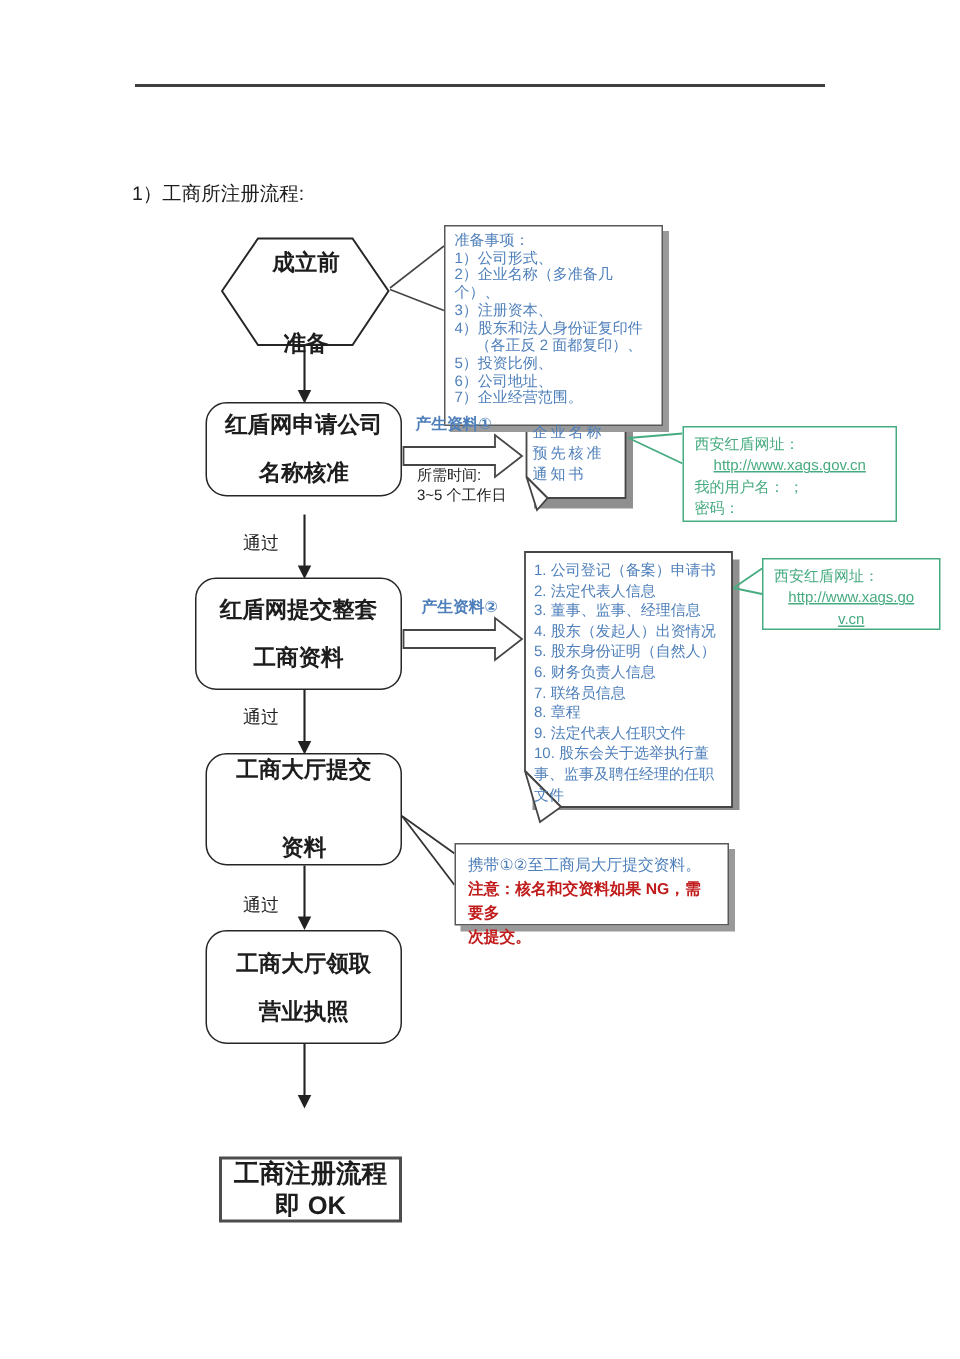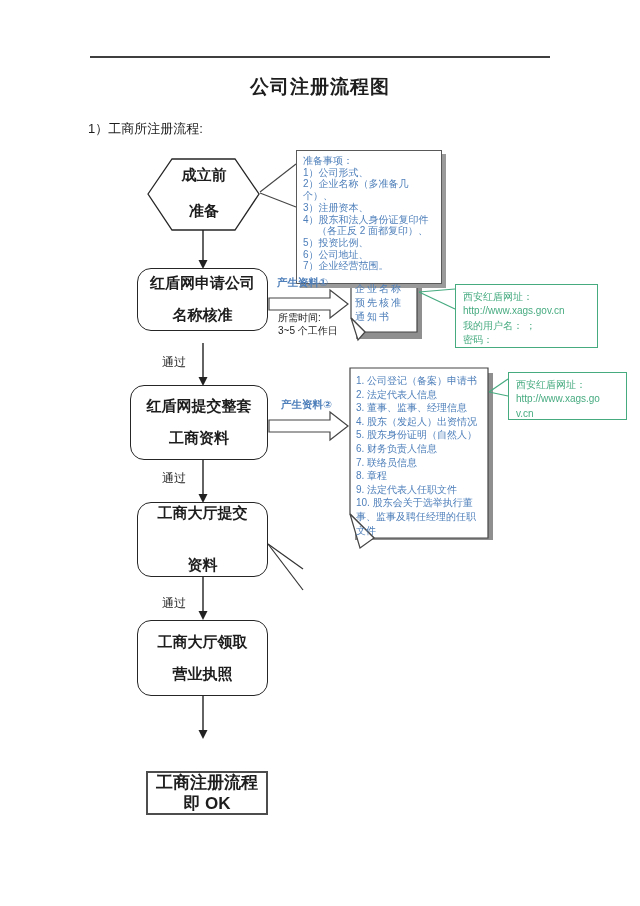--- a/index.html
+++ b/index.html
@@ -16,21 +16,21 @@
   .page{position:relative;width:640px;height:906px;background:#ffffff;overflow:hidden;}
   .abs{position:absolute;}
   svg.overlay{position:absolute;left:0;top:0;z-index:1;}
   .layer{position:absolute;left:0;top:0;width:640px;height:906px;z-index:2;}
 
   .top-rule{left:90px;top:56px;width:460px;border-top:2px solid #3f3f3f;}
   .doc-title{left:0;top:74px;width:640px;text-align:center;font-size:19px;font-weight:bold;letter-spacing:1px;}
   .section-heading{left:88px;top:120px;font-size:13px;}
 
   .hex-label{left:150px;top:166px;width:108px;text-align:center;font-weight:bold;font-size:15px;}
-  .hex-label .l2{margin-top:17px;}
+  .hex-label .l2{margin-top:35px;}
 
   .step{background:transparent;border:1.4px solid #262626;border-radius:14px;
         display:flex;flex-direction:column;justify-content:center;align-items:center;
         gap:13px;font-weight:bold;font-size:15px;text-align:center;background:#fff;}
   .step-final{border:2px solid #4d4d4d;border-radius:0;gap:1px;font-size:17px;line-height:20px;}
 
   .pass-label{font-size:12px;color:#222;}
 
   .callout{background:#ffffff;border:1px solid #595959;box-shadow:4px 4px 0 var(--shadow);}
   .prep-box{left:296px;top:150px;width:146px;height:134px;padding:4px 6px 0 6px;
@@ -41,21 +41,21 @@
   .time-label{font-size:10px;line-height:13px;color:#222;}
 
   .doc-text{color:var(--blue);font-size:10px;}
   .doc1-text{left:355px;top:282px;width:62px;line-height:14px;letter-spacing:2px;}
   .doc2-text{left:356px;top:374px;width:128px;line-height:13.6px;}
 
   .green-box{border:1.5px solid var(--green);color:var(--green);font-size:10px;
              line-height:14.3px;background:#fff;padding:5px 7px;}
   .green1{left:455px;top:284px;width:143px;height:64px;}
   .green2{left:508px;top:372px;width:119px;height:48px;}
-  .green-box .link{color:var(--green);cursor:pointer;}
+  .green-box .link{text-decoration:underline;color:var(--green);cursor:pointer;text-align:center;}
 
   .note-box{left:303px;top:562px;width:183px;height:55px;padding:6px 8px;
             font-size:10.5px;line-height:16px;}
   .note-blue{color:var(--blue);}
   .note-red{color:var(--red);font-weight:bold;}
 </style>
 </head>
 <body>
 
 <div class="page">
@@ -101,21 +101,20 @@
     <line x1="508" y1="396" x2="489" y2="392" stroke="#47ab80" stroke-width="1.2"></line>
 
     <line x1="268" y1="544" x2="303" y2="569" stroke="#333" stroke-width="1.2"></line>
     <line x1="268" y1="544" x2="303" y2="590" stroke="#333" stroke-width="1.2"></line>
   </svg>
 
   <div class="layer">
 
     <div class="abs top-rule"></div>
 
-    <div class="abs doc-title">公司注册流程图</div>
 
     <div class="abs section-heading">1）工商所注册流程:</div>
 
     <div class="abs hex-label">
       <div>成立前</div>
       <div class="l2">准备</div>
     </div>
 
     <div class="abs callout prep-box">
       <div>准备事项：</div>
@@ -183,20 +182,25 @@
       <div class="link">v.cn</div>
     </div>
 
     <div class="abs pass-label" style="left:162px;top:470px;">通过</div>
 
     <div class="abs step" style="left:137px;top:502px;width:131px;height:75px;gap:33px;">
       <div>工商大厅提交</div>
       <div>资料</div>
     </div>
 
+    <div class="abs callout note-box">
+      <div class="note-blue">携带①②至工商局大厅提交资料。</div>
+      <div class="note-red">注意：核名和交资料如果 NG，需要多</div>
+      <div class="note-red">次提交。</div>
+    </div>
 
     <div class="abs pass-label" style="left:162px;top:595px;">通过</div>
 
     <div class="abs step" style="left:137px;top:620px;width:131px;height:76px;">
       <div>工商大厅领取</div>
       <div>营业执照</div>
     </div>
 
     <div class="abs step step-final" style="left:146px;top:739px;width:122px;height:44px;margin-top:32px;">
       <div>工商注册流程</div>

